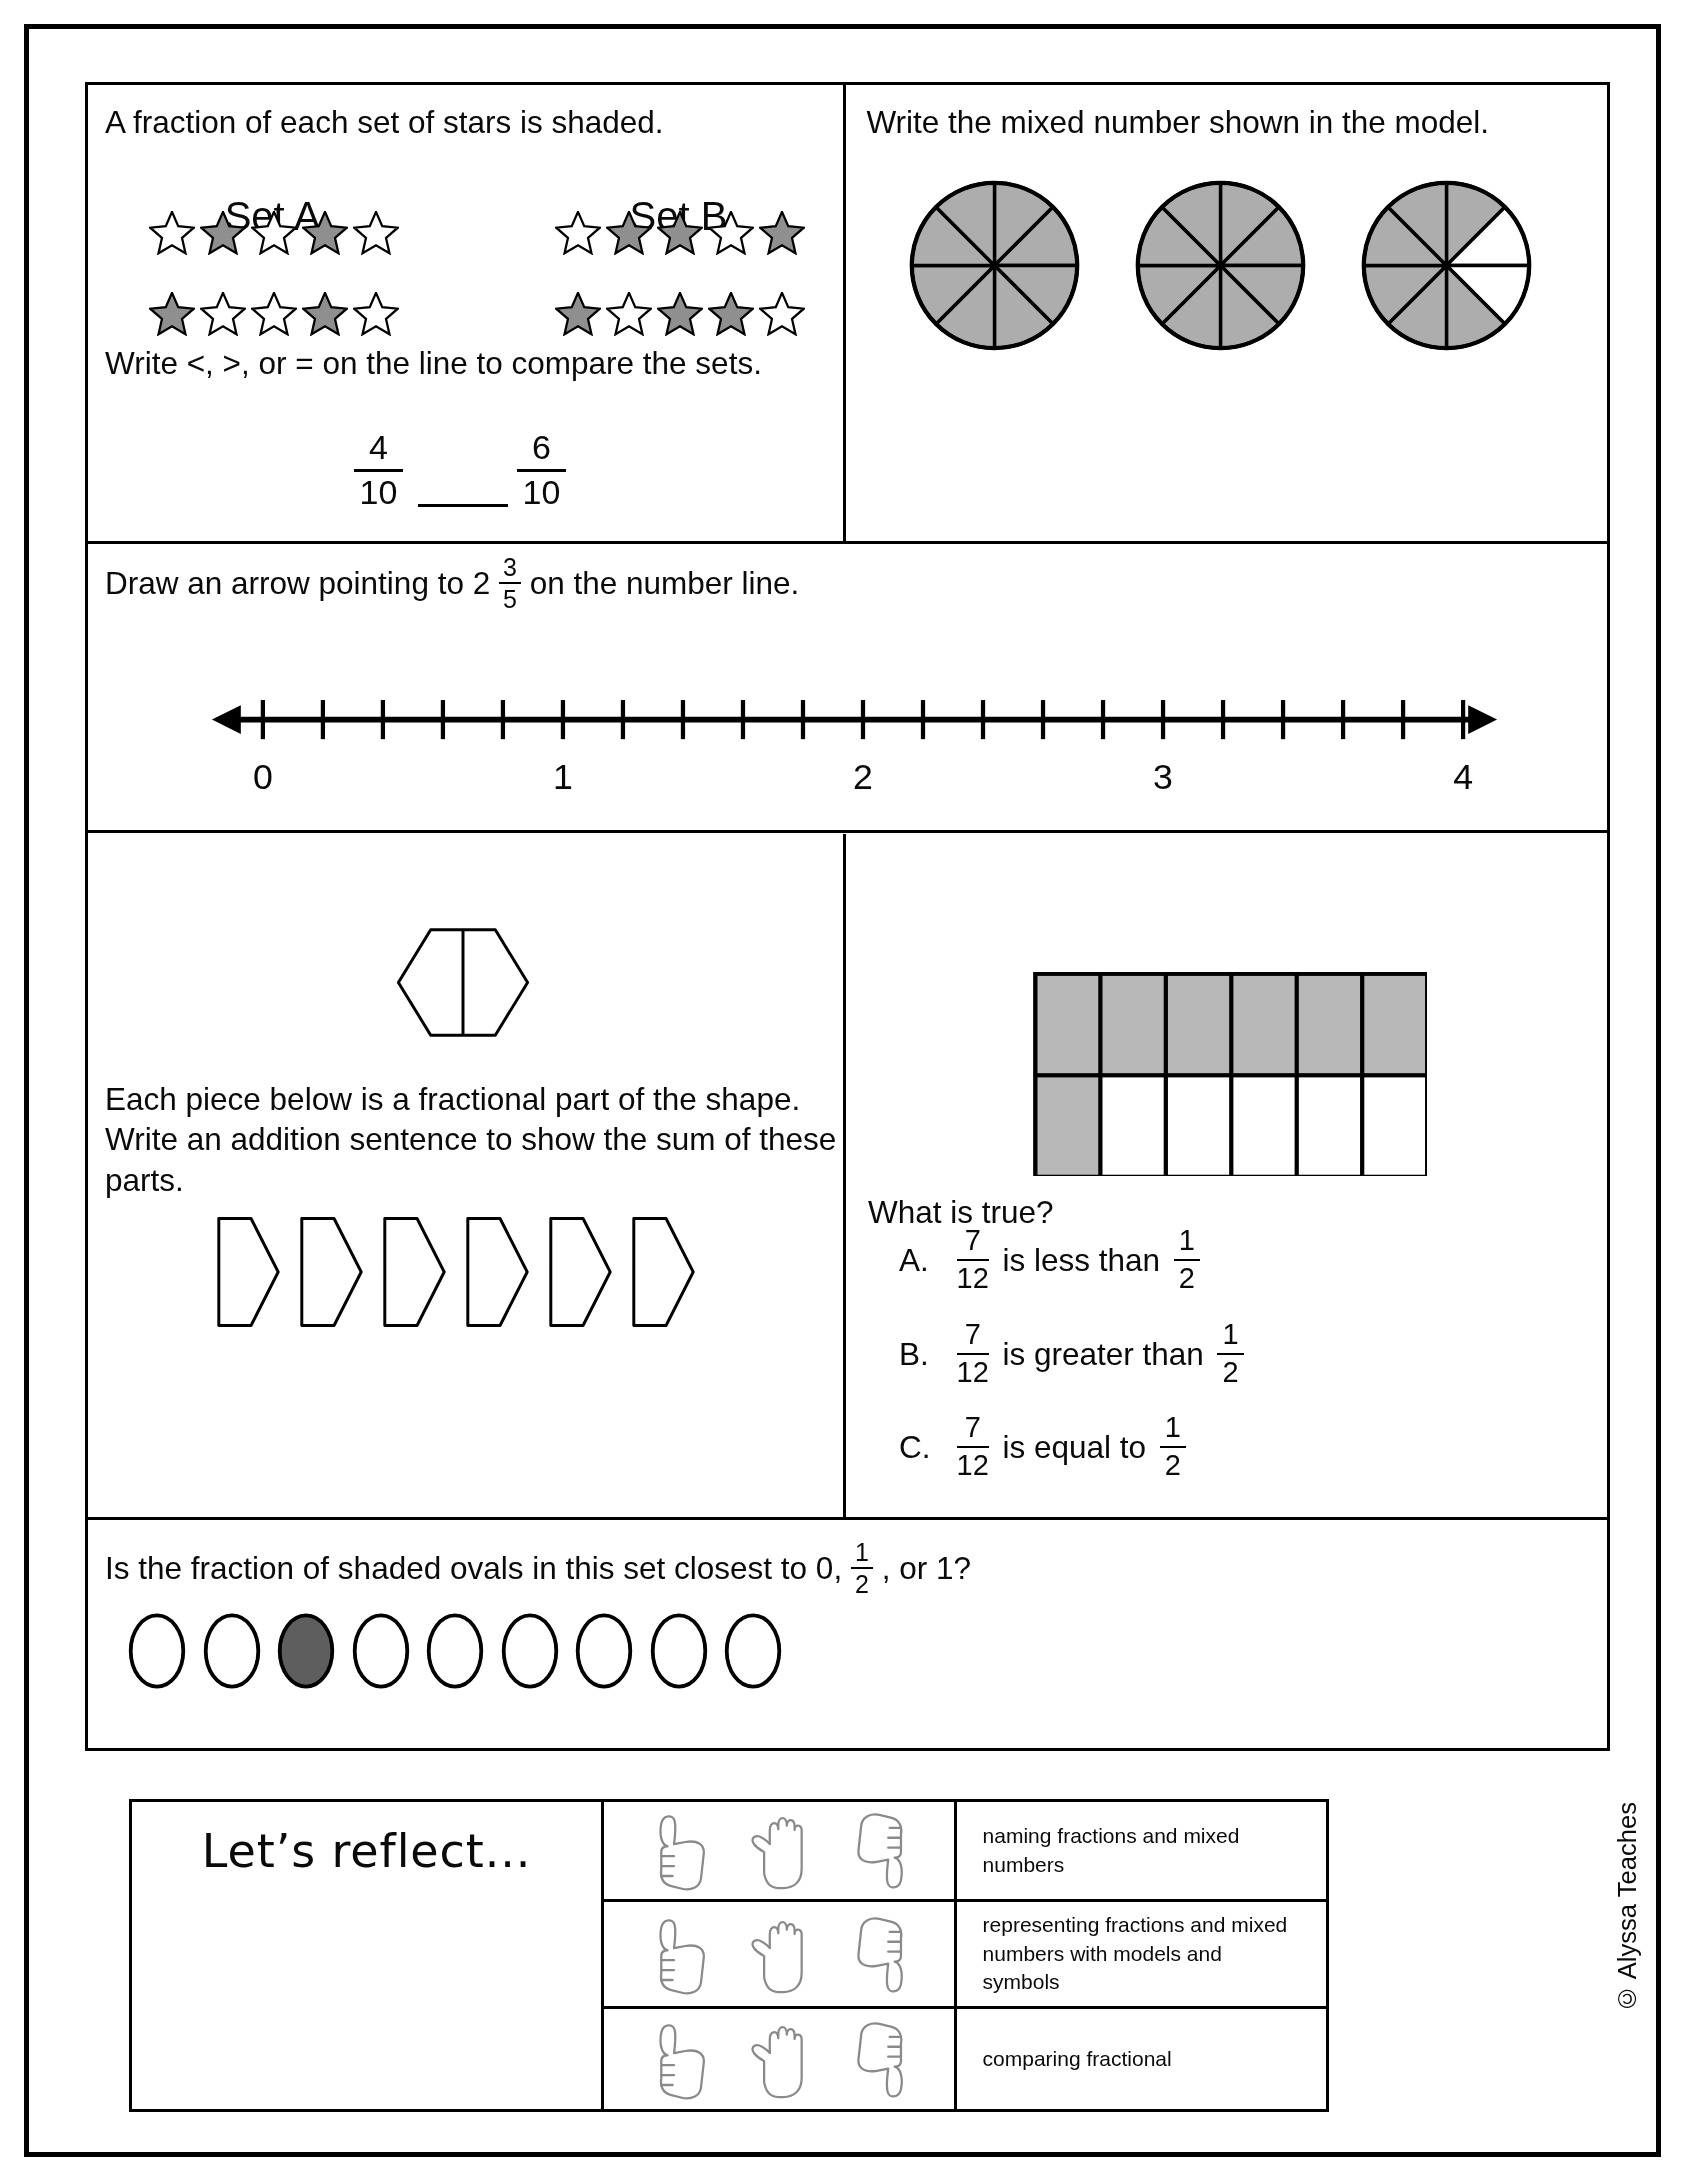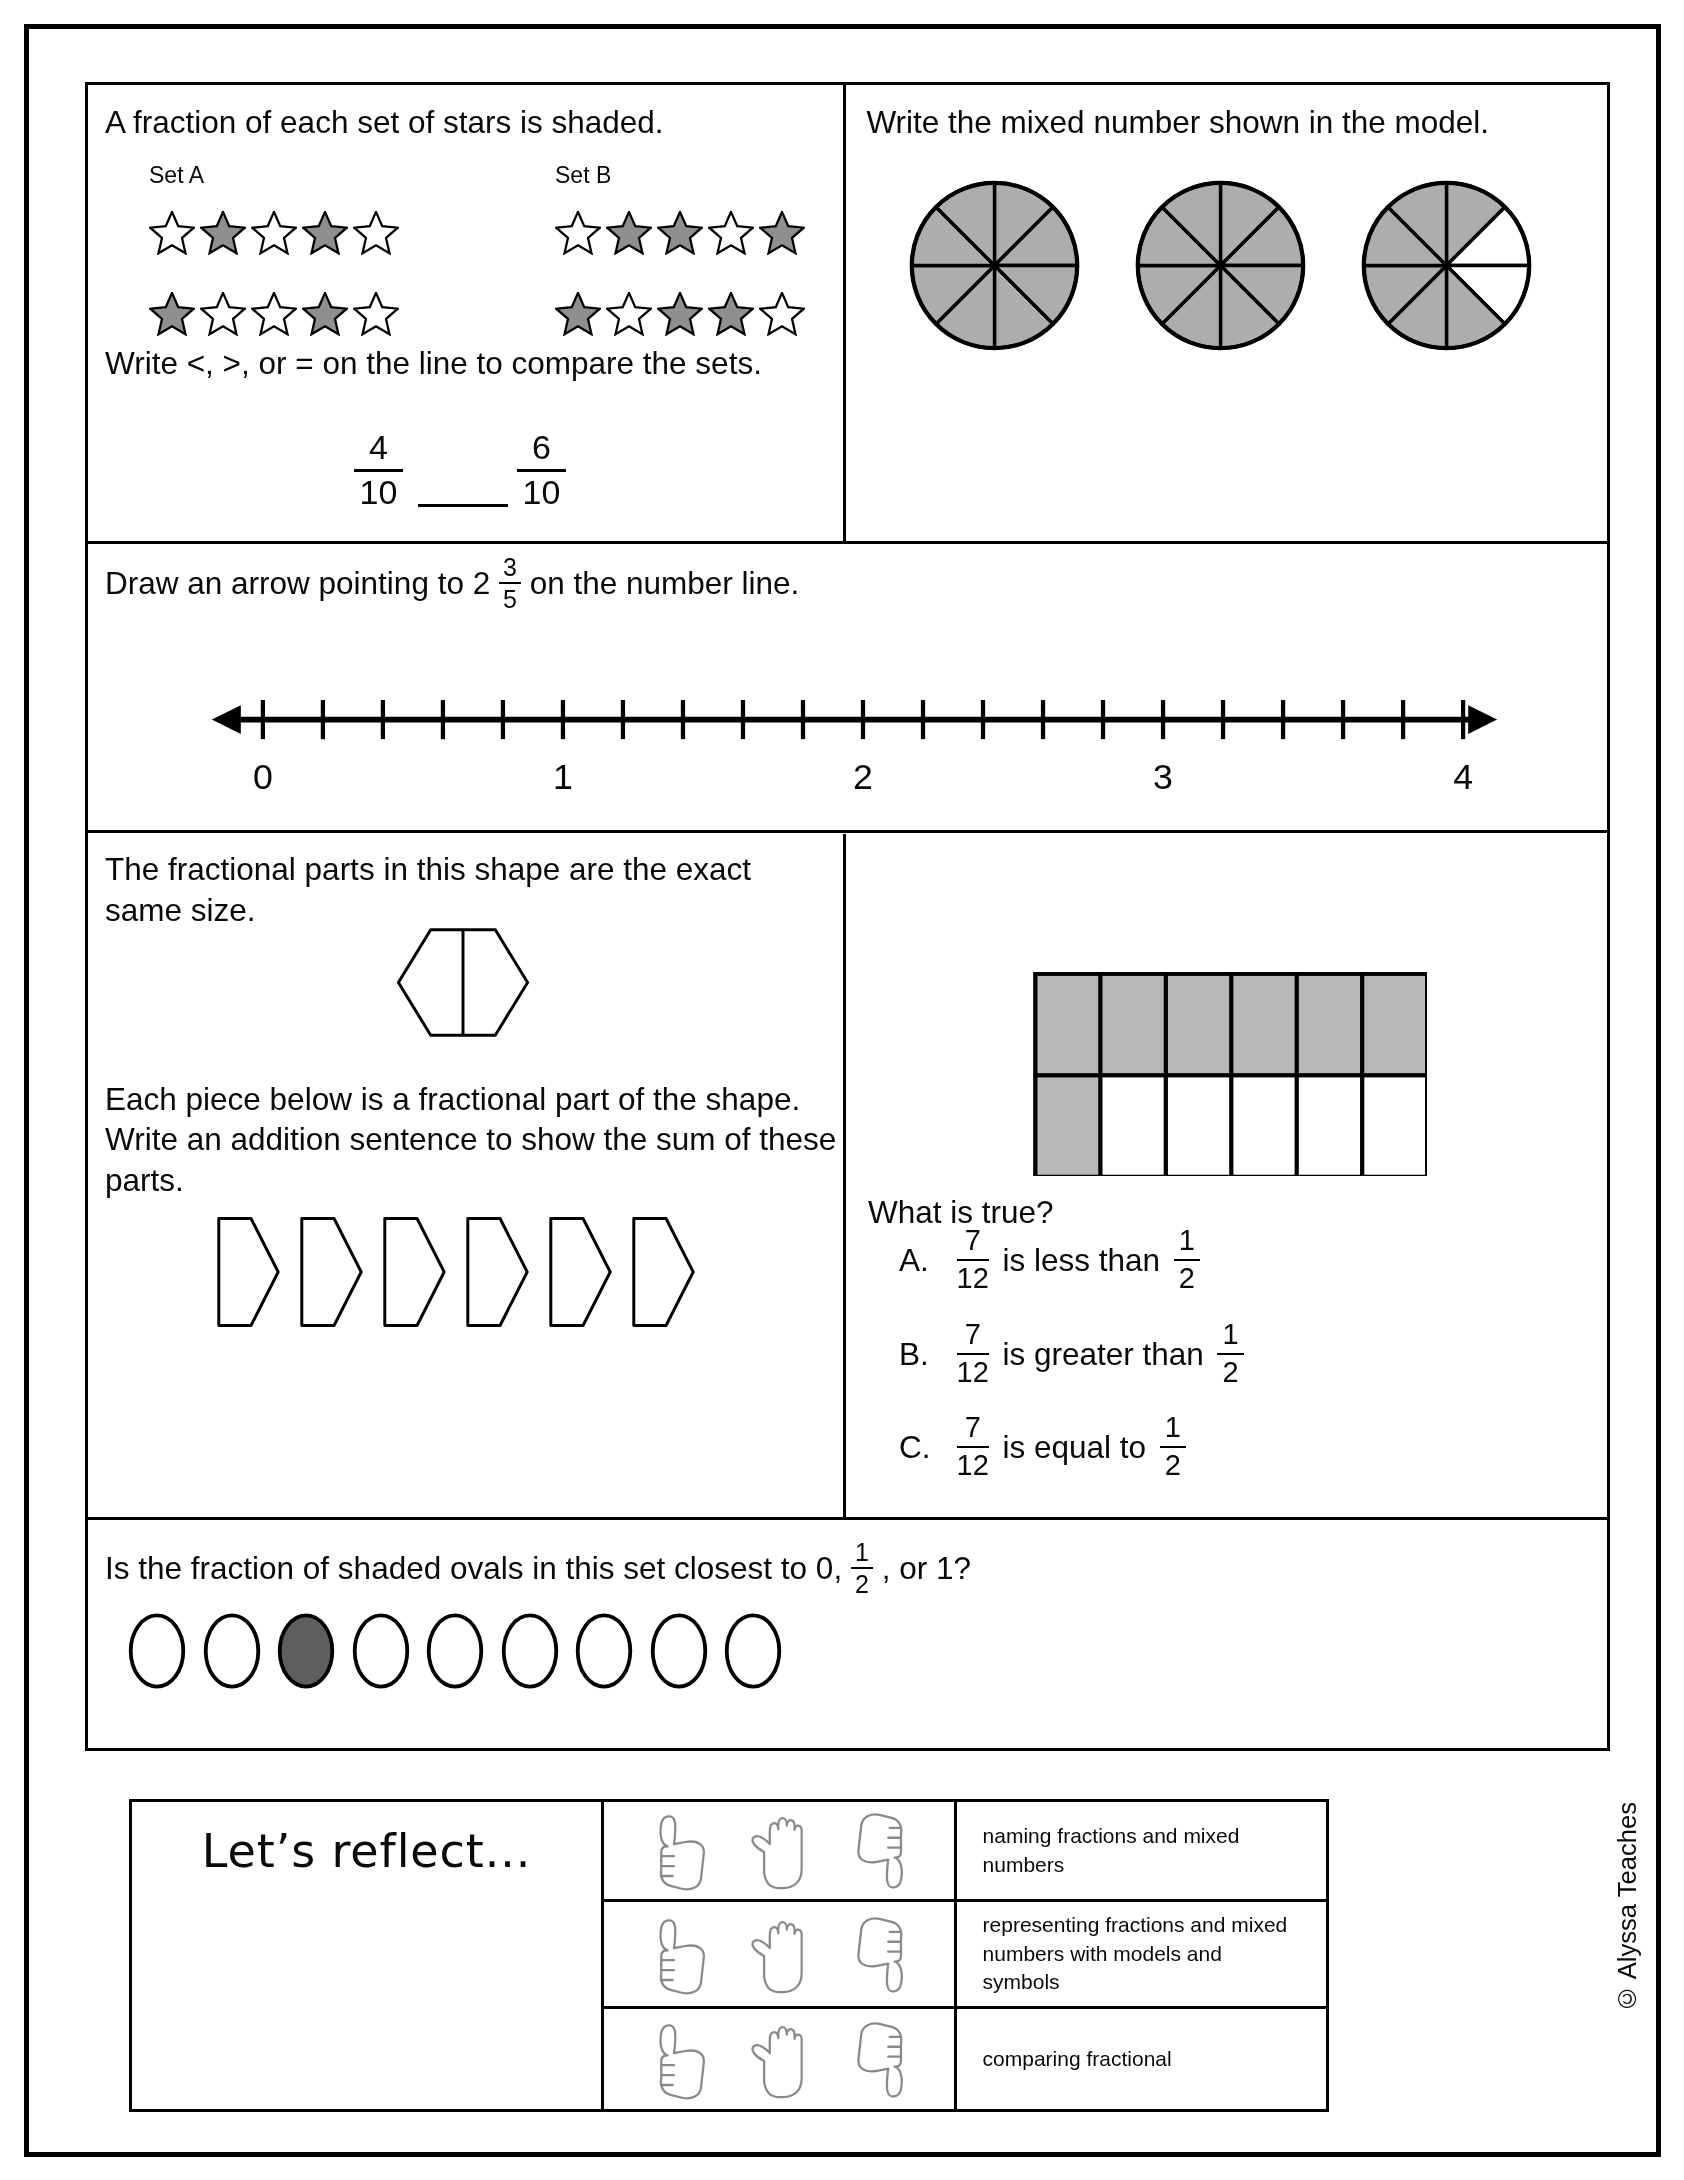--- a/index.html
+++ b/index.html
@@ -7,21 +7,21 @@
     width:1685px;height:2181px;background:#ffffff;position:relative;
     font-family:"Liberation Sans", sans-serif;color:#0a0a0a;
     -webkit-font-smoothing:antialiased;overflow:hidden;
   }
   .abs{position:absolute;}
   .page-frame{left:24px;top:24px;width:1637px;height:2133px;border:5.1px solid #000;box-sizing:border-box;}
   .grid{left:85px;top:82px;width:1525px;height:1669px;border:3.4px solid #000;box-sizing:border-box;}
   .gline{position:absolute;background:#000;}
   .cell{position:absolute;border-radius:8px;}
   .t{font-size:31.5px;line-height:1.28;}
-  .set-label{font-size:23px;text-align:left;}
+  .set-label{font-size:40px;text-align:center;margin-top:32px;}
   .star-row{display:flex;gap:5.1px;margin-bottom:37px;}
   .frac-big{position:absolute;width:49px;text-align:center;font-size:34px;line-height:1.12;}
   .frac-big .num{display:block;border-bottom:3.4px solid #000;padding-bottom:2.6px;}
   .frac-big .den{display:block;padding-top:1.7px;}
   .answer-blank{position:absolute;border-bottom:3.4px solid #000;}
   .frac-inline{display:inline-block;text-align:center;font-size:25px;line-height:1.05;vertical-align:middle;margin:0 8.5px;}
   .frac-inline .num{display:block;border-bottom:2.6px solid #000;padding:0 4.3px 1.7px 4.3px;}
   .frac-inline .den{display:block;padding-top:1.7px;}
   .inline-row{display:flex;align-items:center;}
   .circle-strip{position:absolute;display:flex;gap:47px;}
@@ -219,21 +219,20 @@
         <line x1="1476" y1="33" x2="1476" y2="79" stroke="#000" stroke-width="5"></line>
         <text x="64" y="138" text-anchor="middle" font-size="42" font-family="Liberation Sans, sans-serif" fill="#0a0a0a">0</text>
         <text x="417" y="138" text-anchor="middle" font-size="42" font-family="Liberation Sans, sans-serif" fill="#0a0a0a">1</text>
         <text x="770" y="138" text-anchor="middle" font-size="42" font-family="Liberation Sans, sans-serif" fill="#0a0a0a">2</text>
         <text x="1123" y="138" text-anchor="middle" font-size="42" font-family="Liberation Sans, sans-serif" fill="#0a0a0a">3</text>
         <text x="1476" y="138" text-anchor="middle" font-size="42" font-family="Liberation Sans, sans-serif" fill="#0a0a0a">4</text>
       </svg>
   </div>
 
   <div class="cell" style="left:0;top:749px;width:755px;height:683px;">
-    <div class="abs t" style="left:17px;top:15.3px;width:698px;">The fractional parts in this shape are the exact same size.</div>
     <svg class="abs" style="left:307px;top:89px;" width="136" height="119" viewBox="0 0 160 140">
       <polygon points="4,70 42,8 118,8 156,70 118,132 42,132" fill="none" stroke="#000" stroke-width="3.5" stroke-linejoin="round"></polygon>
       <line x1="80" y1="8" x2="80" y2="132" stroke="#000" stroke-width="3.5"></line>
     </svg>
     <div class="abs t" style="left:17px;top:245px;width:741px;">Each piece below is a fractional part of the shape. Write an addition sentence to show the sum of these parts.</div>
     <div class="pieces-row" style="left:128px;top:382px;">
         <svg width="65" height="112" viewBox="0 0 76 132">
           <polygon points="3,3 41,3 73,66 41,129 3,129" fill="#ffffff" stroke="#000" stroke-width="3.5" stroke-linejoin="round"></polygon>
         </svg>
         <svg width="65" height="112" viewBox="0 0 76 132">

